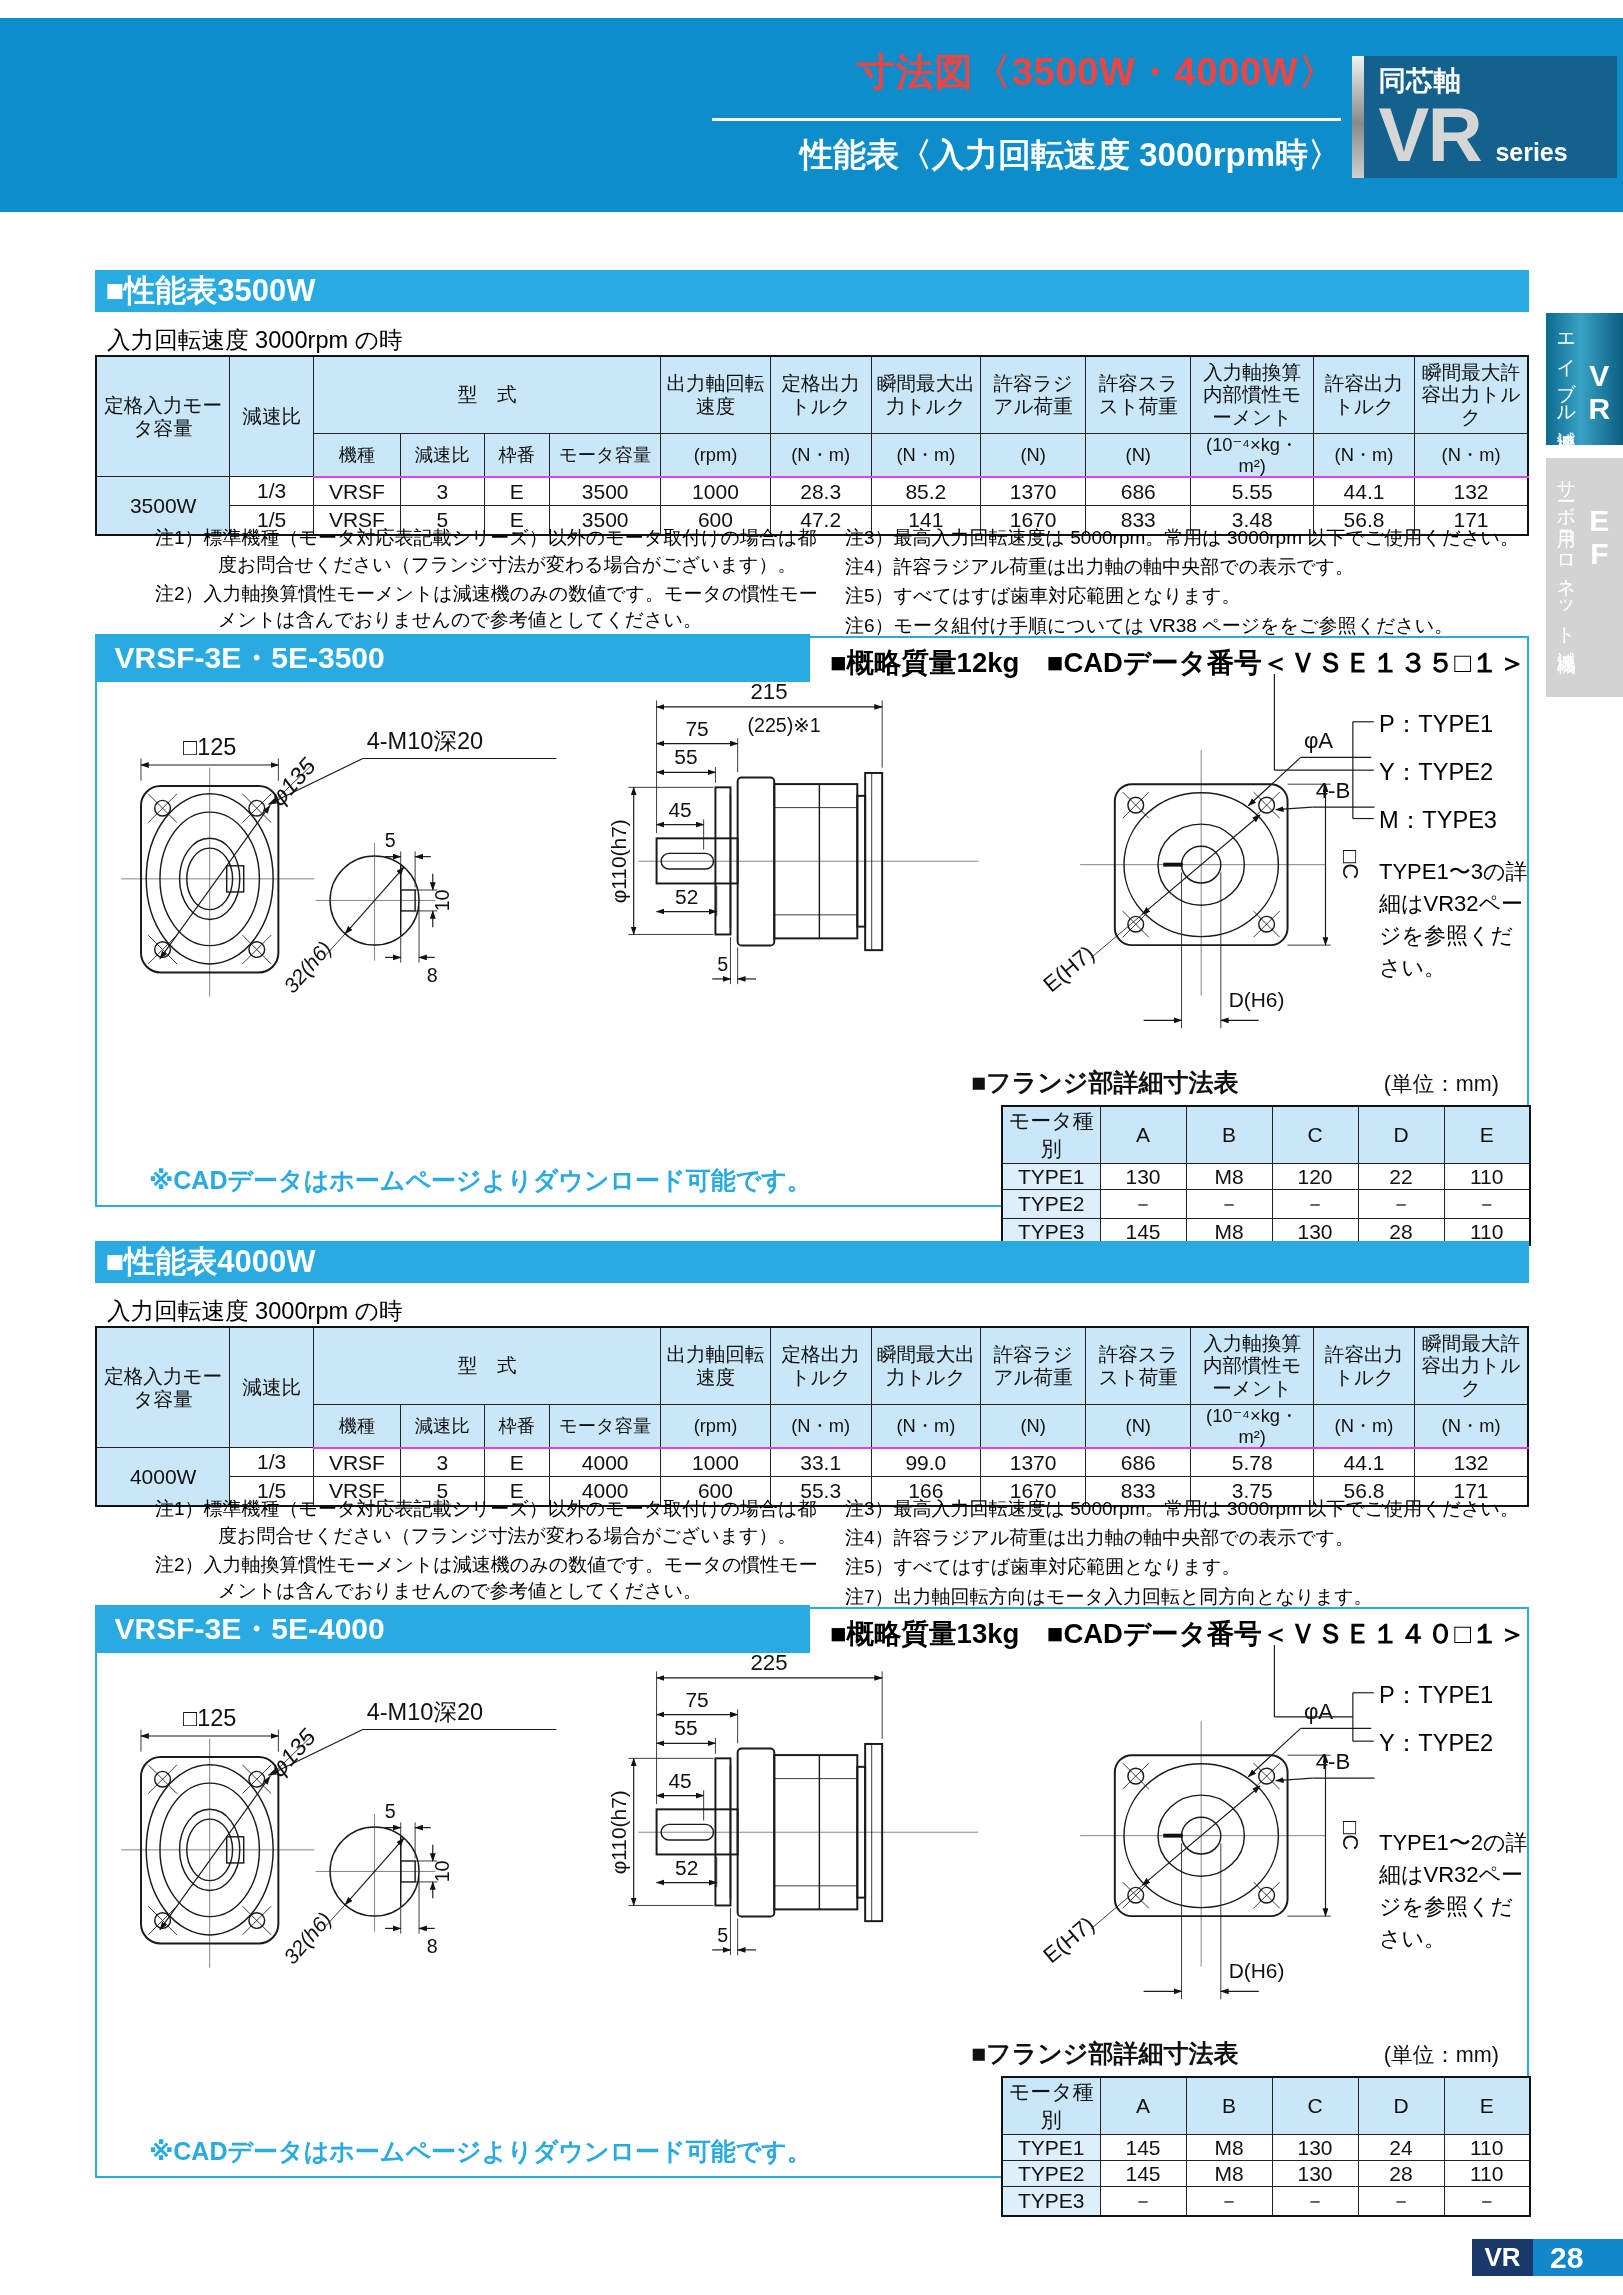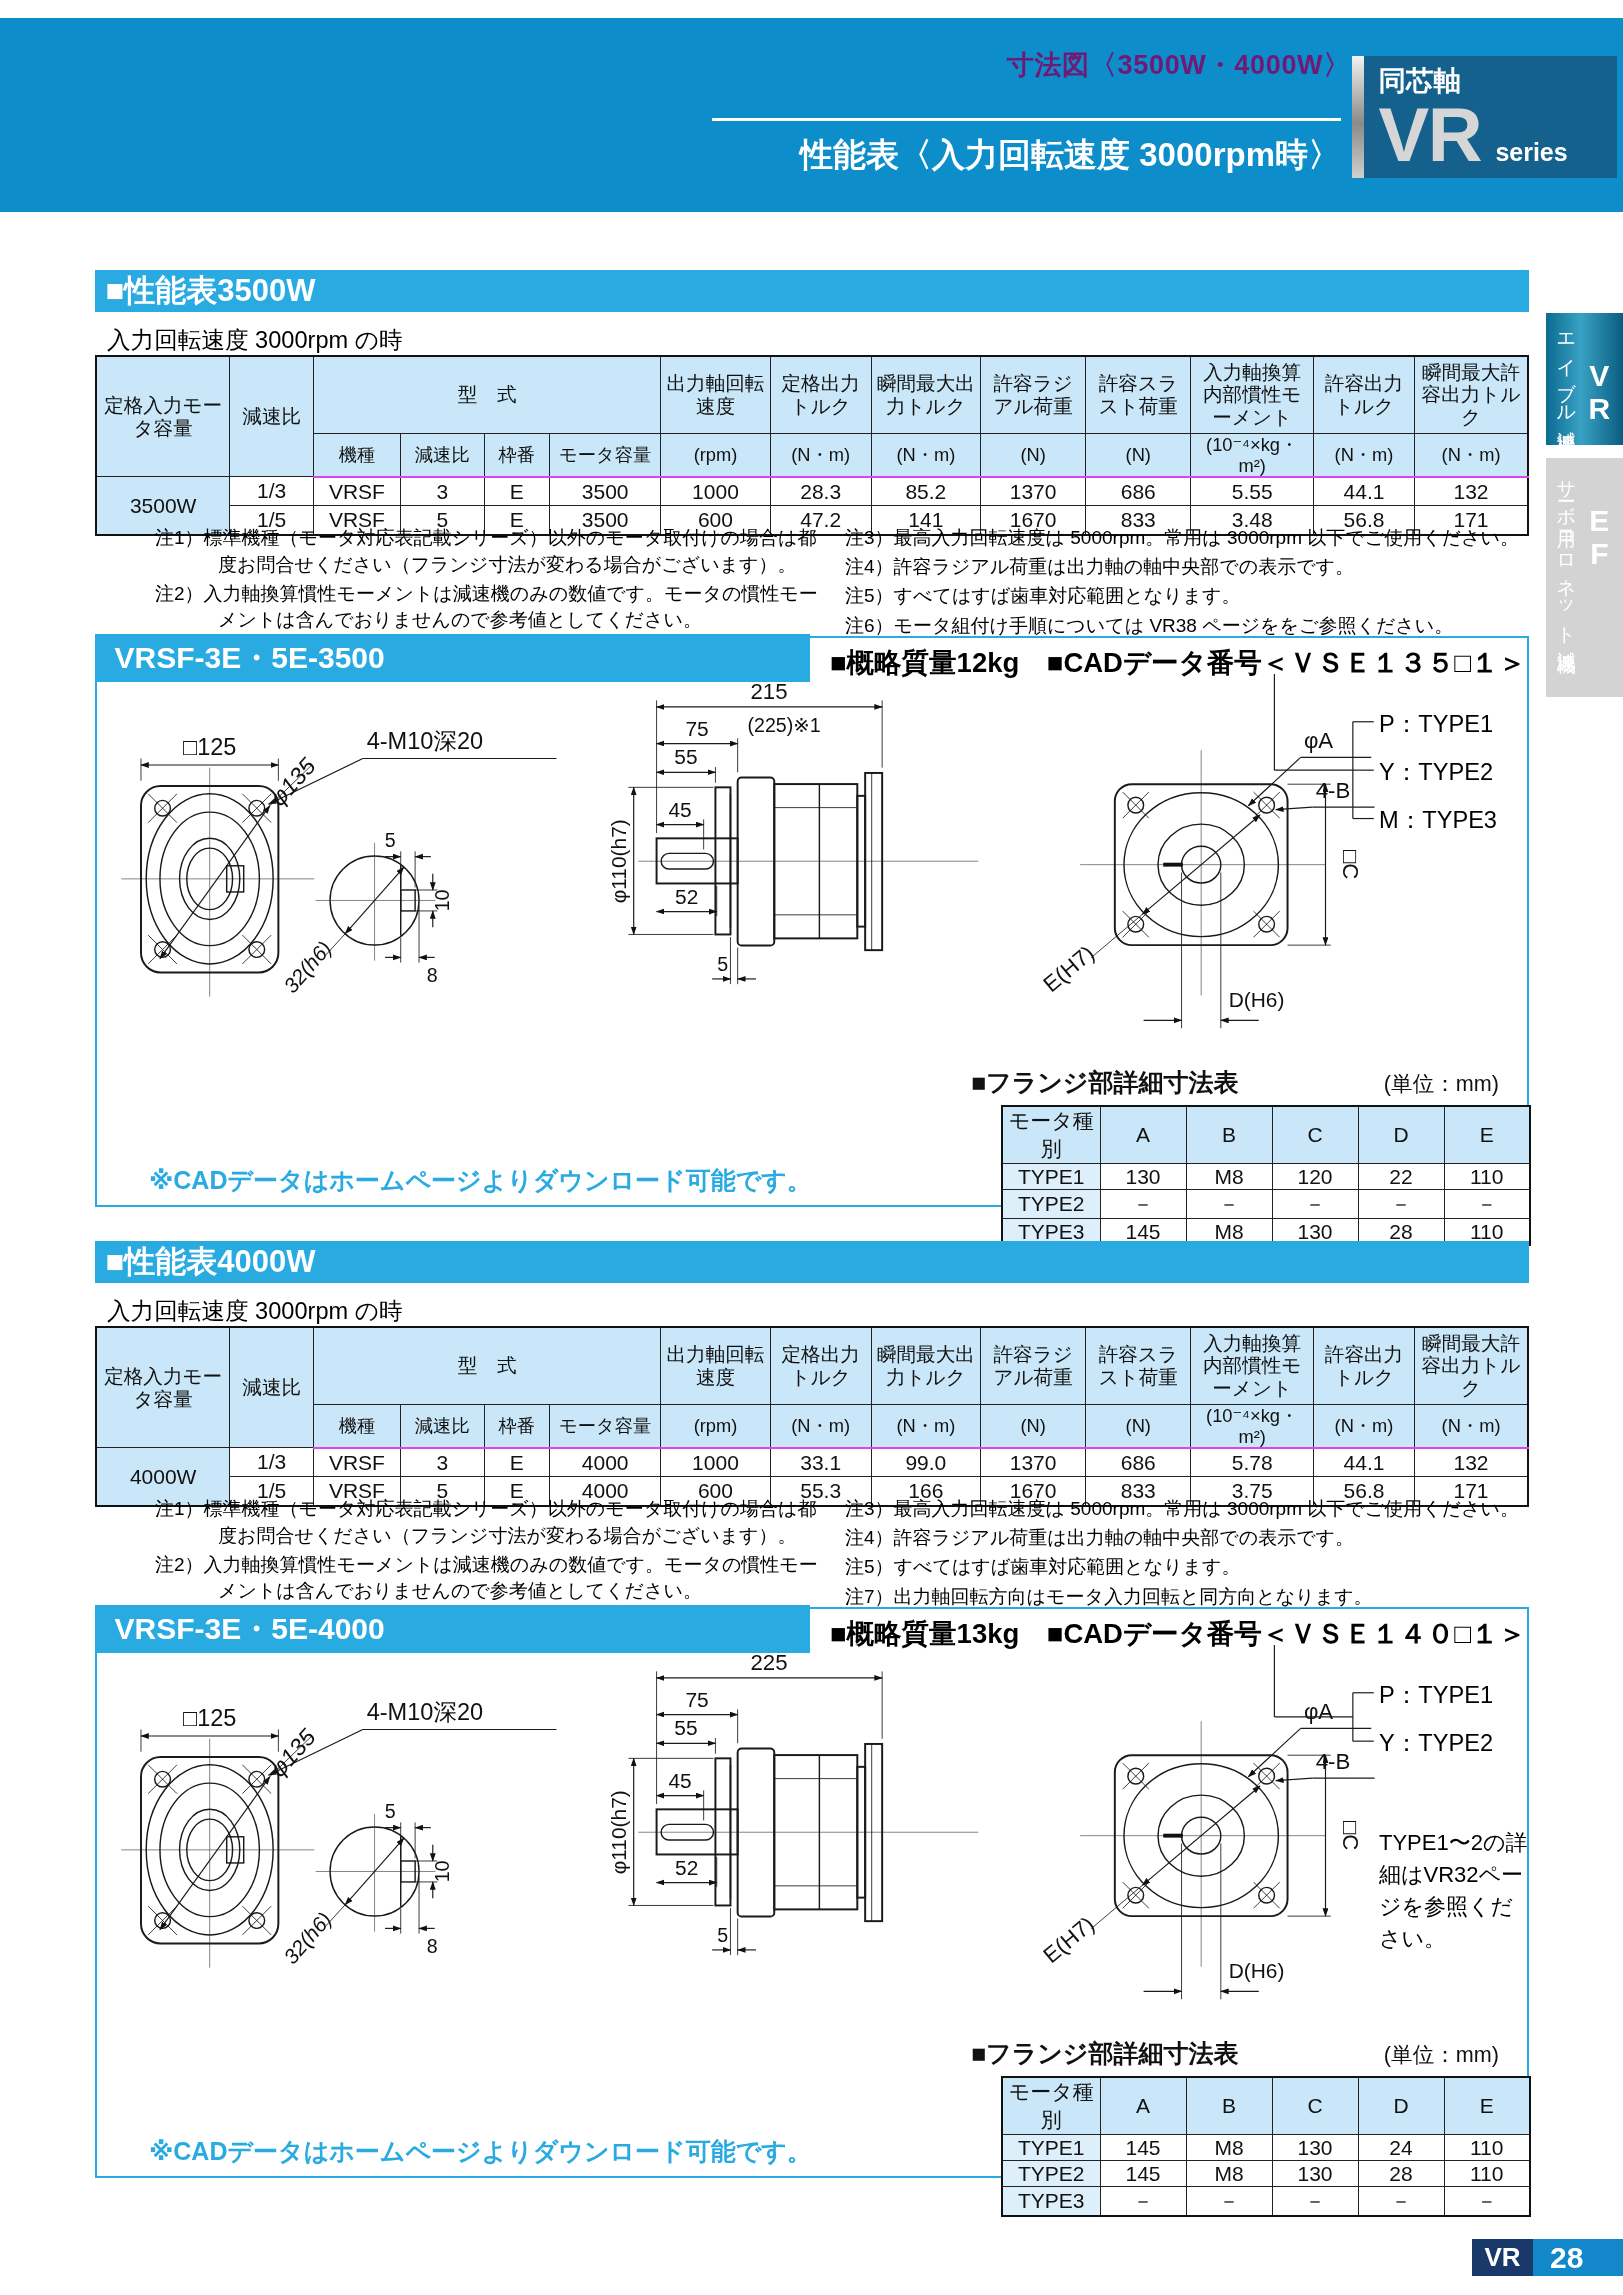--- a/index.html
+++ b/index.html
@@ -1,21 +1,21 @@
 <!DOCTYPE html>
 <html style="font-size:10.5px"><head>
 <meta charset="utf-8">
 <style>
   html,body{margin:0;padding:0;background:#fff;}
   body{width:1623px;height:2295px;position:relative;overflow:hidden;
        font-family:"Liberation Sans","DejaVu Sans",sans-serif;color:#111;}
   .abs{position:absolute;}
   
   .topband{left:0;top:18.3px;width:1623px;height:194px;background:#0d8dca;}
-  .title1{top:47px;right:272px;color:#701a75;font-size:27px;font-weight:bold;letter-spacing:0.7px;}
+  .title1{top:47px;right:286px;color:#ef4444;font-size:38px;font-weight:bold;letter-spacing:0.7px;}
   .titlerule{top:118px;left:712px;width:629px;height:3.3px;background:#fff;}
   .title2{top:133px;right:282px;color:#fff;font-size:33px;font-weight:bold;}
   .sepbar{left:1352px;top:56px;width:11.8px;height:122px;
           background:linear-gradient(180deg,#f2f2f2,#8a8a8a 55%,#cfcfcf);}
   .badge{left:1364px;top:56px;width:253px;height:122px;background:#14618e;color:#fff;
          padding:6.5px 0 0 14.4px;box-sizing:border-box;}
   .badge .axis{font-size:27.5px;font-weight:bold;display:block;}
   .badge .code{font-size:76px;font-weight:bold;color:#d6d6d6;line-height:.95;letter-spacing:-1.3px;}
   .badge .suffix{font-size:25px;color:#fff;font-weight:bold;margin-left:14px;}
   
@@ -377,20 +377,21 @@
     <line class="dim" x1="48" y1="15" x2="48" y2="162"></line>
     <line class="dim" x1="48" y1="162" x2="168" y2="162"></line>
     <line class="dim" x1="168" y1="88" x2="168" y2="236"></line>
     <line class="dim" x1="168" y1="88" x2="200" y2="88"></line>
     <line class="dim" x1="168" y1="162" x2="200" y2="162"></line>
     <line class="dim" x1="168" y1="236" x2="200" y2="236"></line>
   </svg>
   <div class="abs legend-item" style="left:1379px;top:446px">P：TYPE1</div>
   <div class="abs legend-item" style="left:1379px;top:494px">Y：TYPE2</div>
   <div class="abs legend-item" style="left:1379px;top:542px">M：TYPE3</div>
+  <div class="abs type-note">TYPE1〜3の詳細はVR32ページを参照ください。</div>
 
 
   <div class="abs flange-head">
     <span class="ft">■フランジ部詳細寸法表</span>
     <span class="fu">(単位：mm)</span>
   </div>
   <table class="abs flange">
     <colgroup>
         <col style="width:98px">
         <col style="width:86px">

